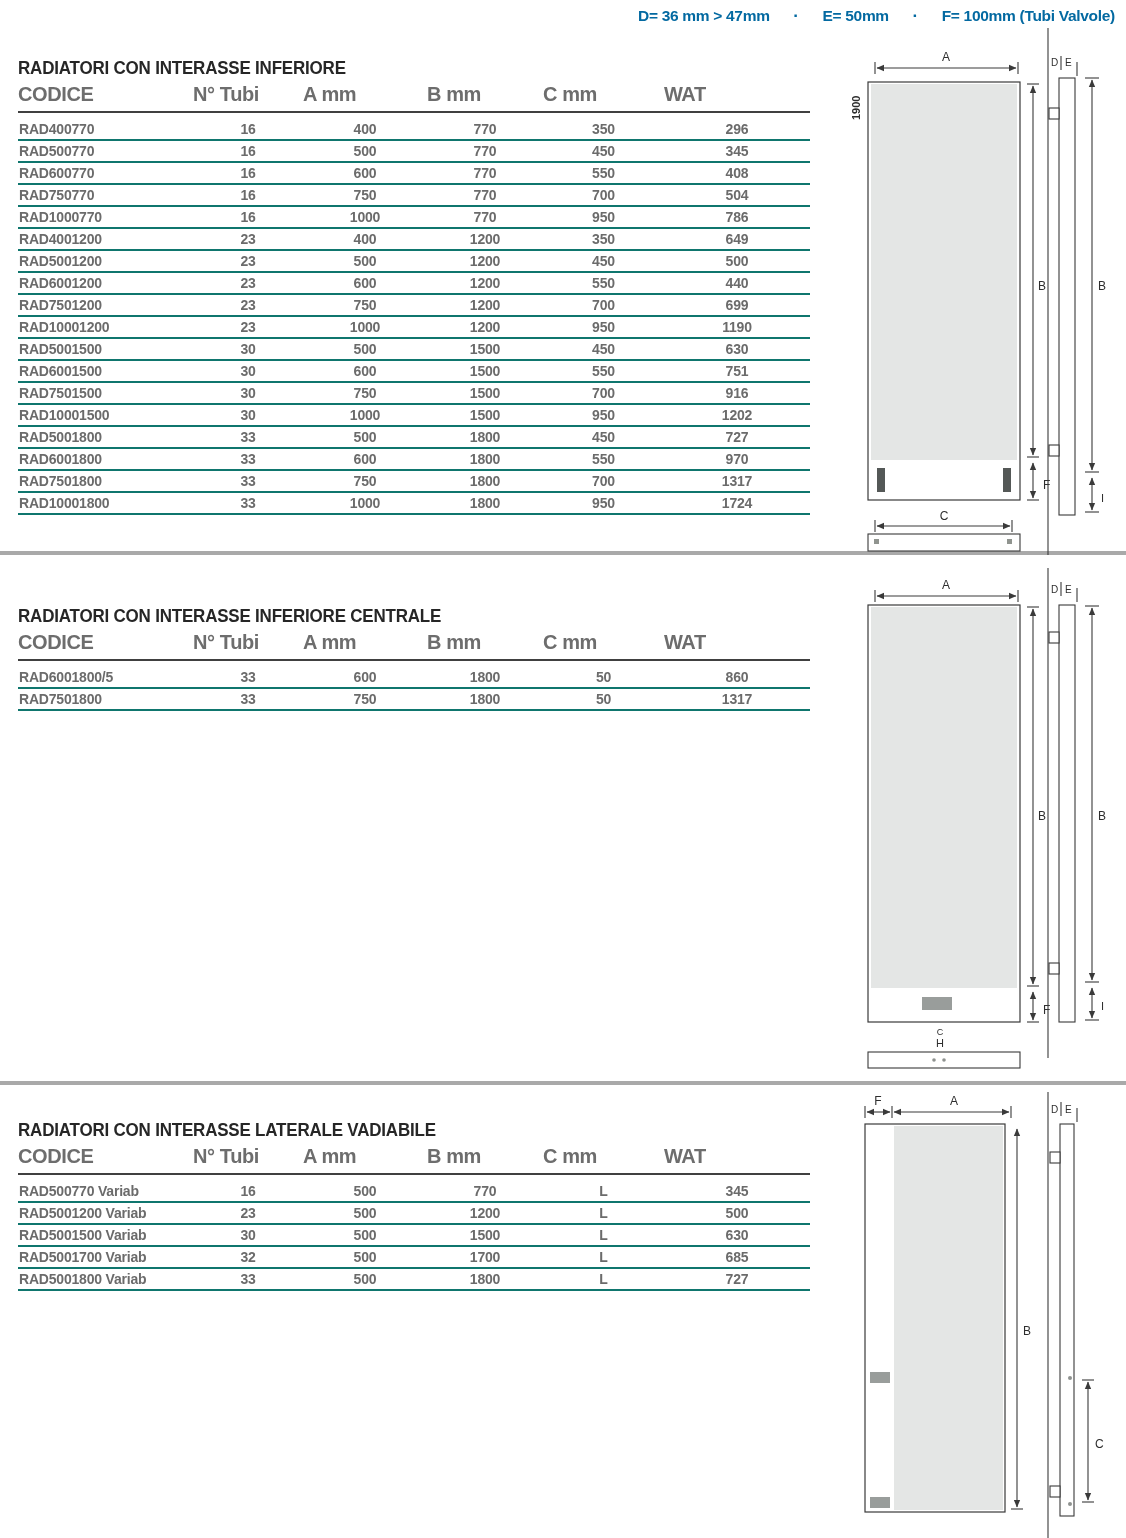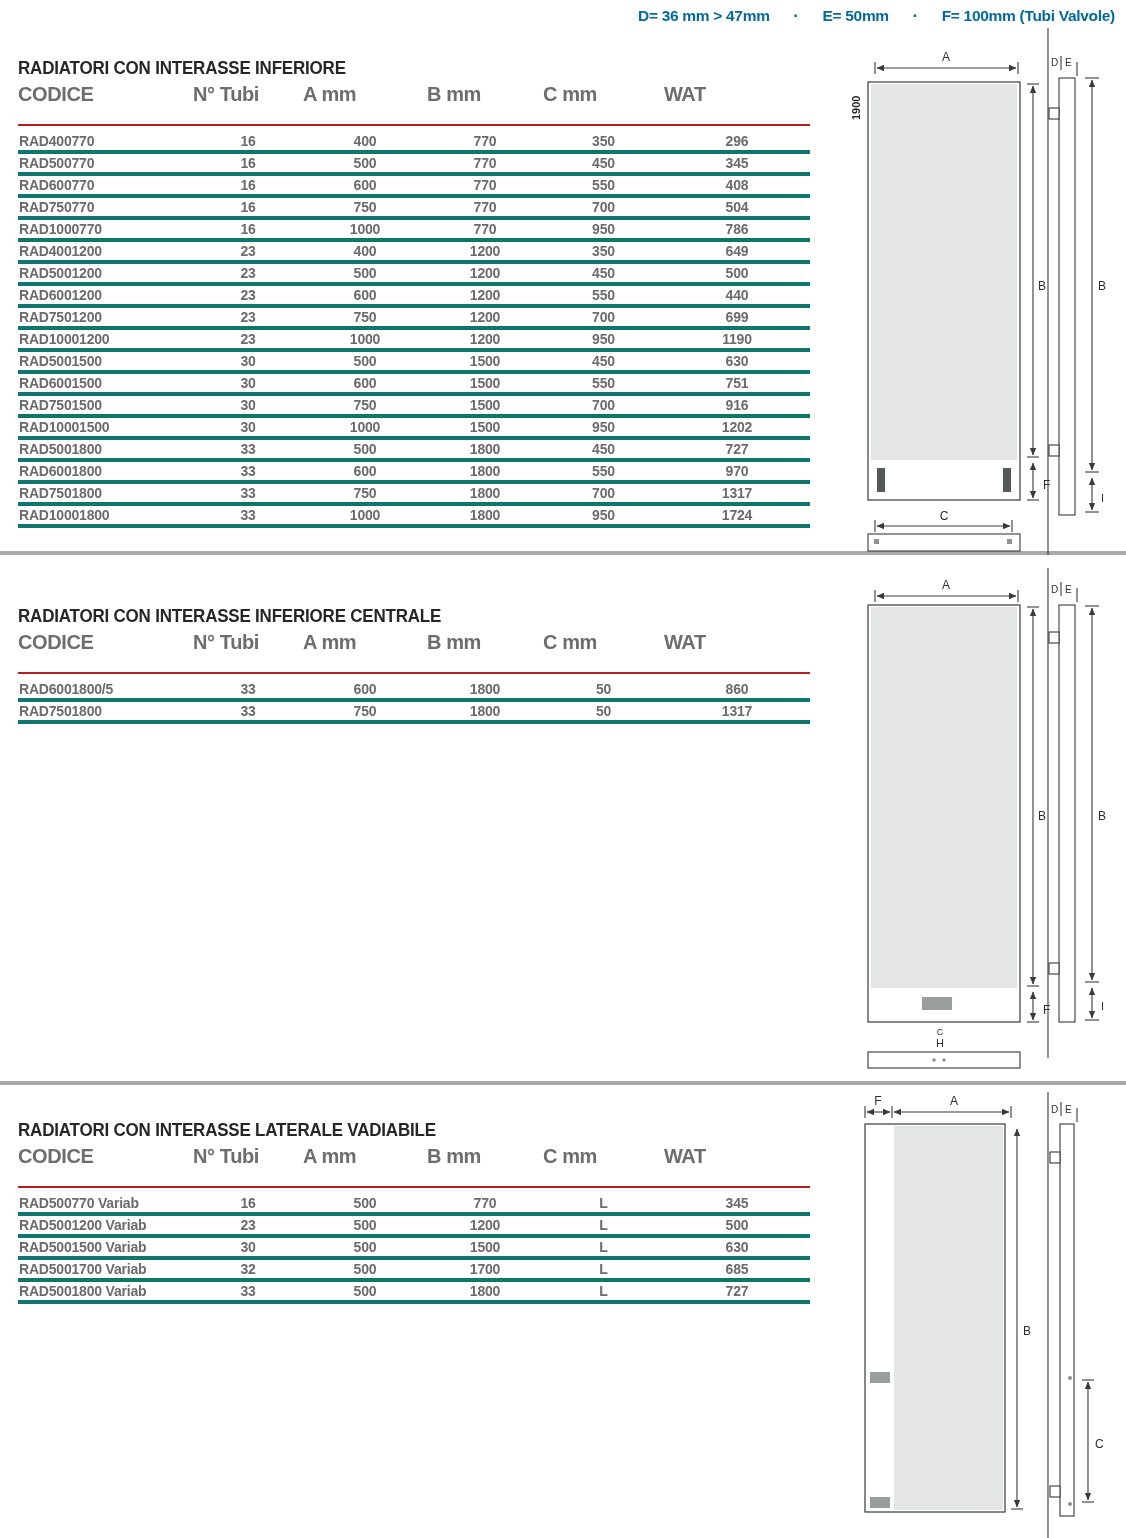--- a/index.html
+++ b/index.html
@@ -18,28 +18,28 @@
   .section { position:absolute; left:18px; width:792px; }
   .sec-title {
     font-size:17.5px; font-weight:800; color:#262626; letter-spacing:-0.2px;
     margin-bottom:4px; white-space:nowrap; transform:scaleX(0.97); transform-origin:left center;
   }
   .trow {
     display:grid;
     grid-template-columns:175px 110px 124px 116px 121px 146px;
     align-items:center;
   }
-  .thead { border-bottom:2px solid #b91c1c; padding-bottom:18px; }
+  .thead { border-bottom:2px solid #404040; padding-bottom:5px; }
   .hcell {
     font-size:20px; font-weight:800; color:#6d6d6d; text-align:left;
     letter-spacing:-0.4px; white-space:nowrap;
   }
   .hcell.codice { text-align:left; }
   .tbody { margin-top:6px; }
-  .tbody .trow { height:22px; border-bottom:4px solid #0f766e; }
+  .tbody .trow { height:22px; border-bottom:2px solid #0f766e; }
   .tcell {
     font-size:14px; font-weight:bold; color:#6b6b6b; text-align:center;
     letter-spacing:-0.2px; white-space:nowrap;
   }
   .tcell.codice { text-align:left; padding-left:1px; }
   .tgroup + .tgroup { }
   .divider { position:absolute; left:0; width:1126px; height:4px; background:#a9a9a9; }
   .diagram { position:absolute; }
   svg text { font-family:"Liberation Sans", sans-serif; }
 </style>

